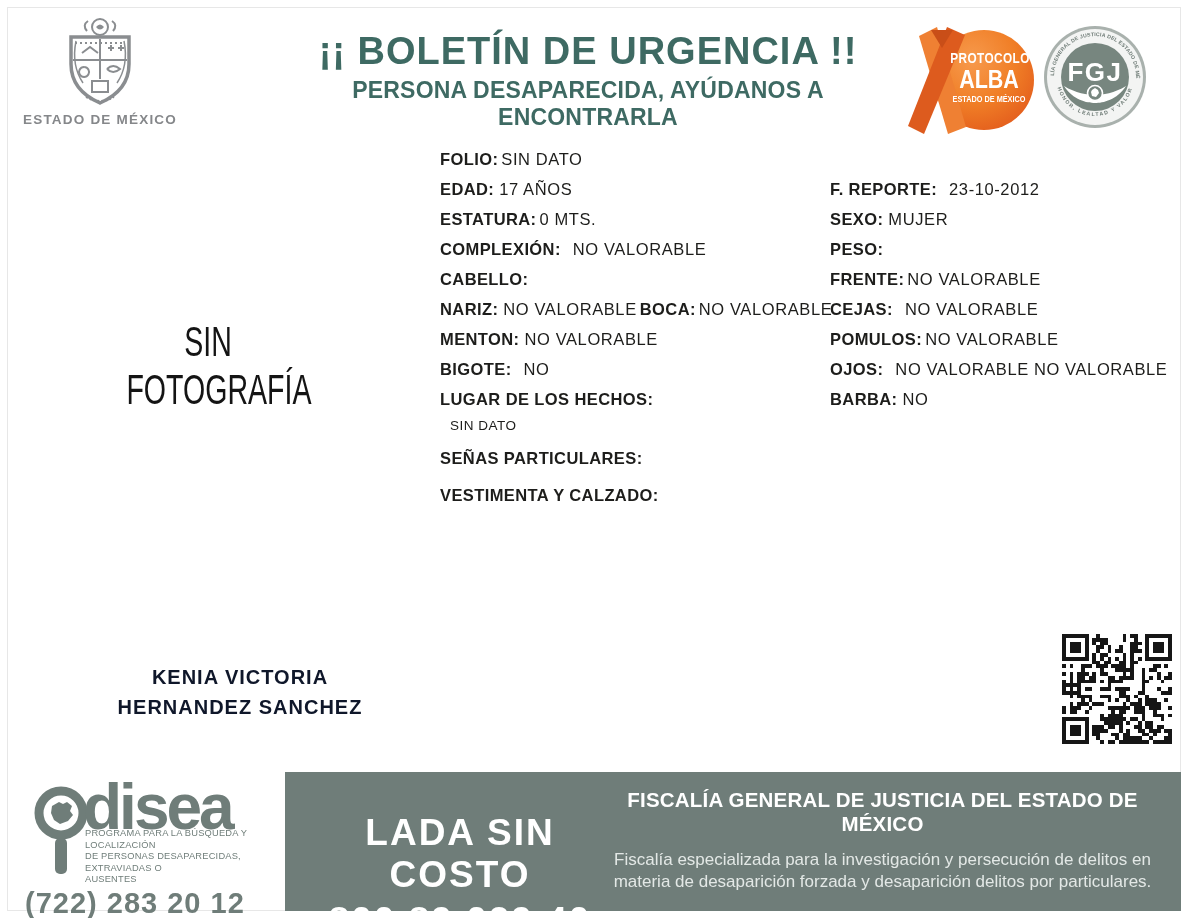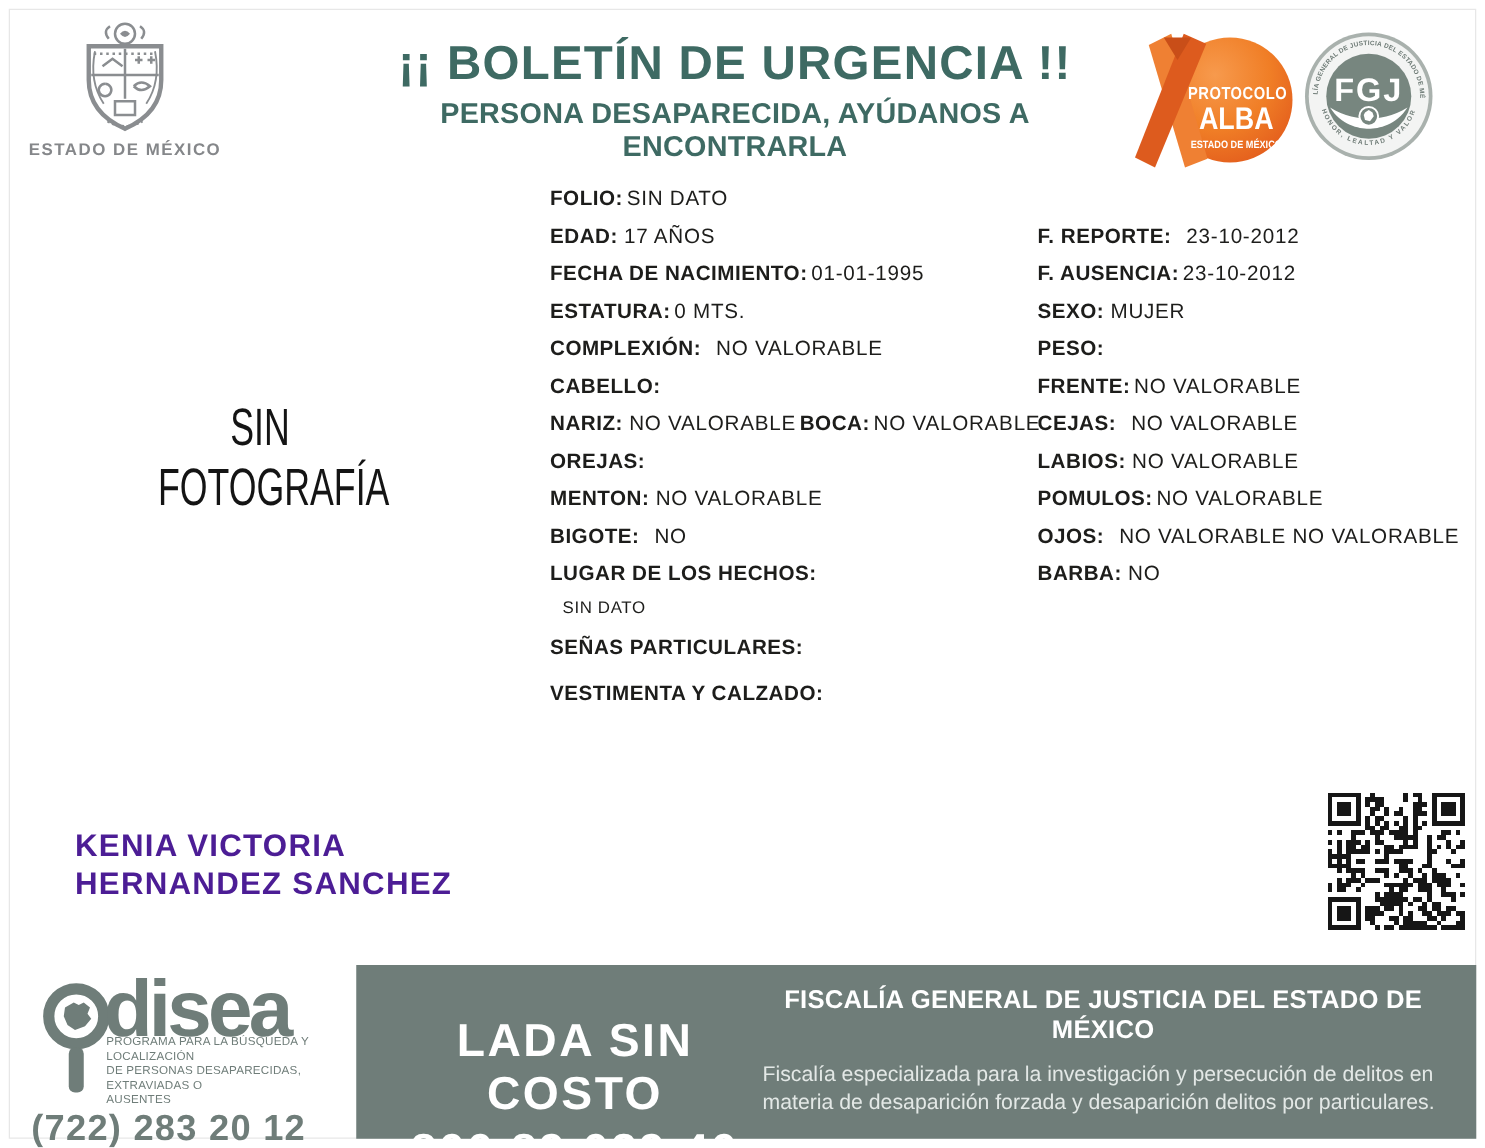--- a/index.html
+++ b/index.html
@@ -9,21 +9,21 @@
 
   
   .coat{position:absolute;left:52px;top:16px;width:96px;height:120px;}
   .coat-caption{position:absolute;left:-30px;top:96px;width:156px;text-align:center;
                 font-size:13.5px;font-weight:bold;color:#85878a;letter-spacing:1.2px;}
   .title-block{position:absolute;left:268px;top:30px;width:640px;text-align:center;}
   .main-title{font-size:38px;font-weight:bold;color:#3e6a63;letter-spacing:1px;}
   .subtitle{margin-top:4px;font-size:23px;font-weight:bold;color:#3e6a63;letter-spacing:.2px;}
 
   .alba-badge{position:absolute;left:903px;top:20px;width:132px;height:118px;}
-  .alba-text{position:absolute;left:40px;top:46px;width:92px;text-align:center;color:#fff;}
+  .alba-text{position:absolute;left:40px;top:30px;width:92px;text-align:center;color:#fff;}
   .alba-l1{font-size:14px;font-weight:bold;transform:scaleX(.84);letter-spacing:.5px;}
   .alba-l2{font-size:25px;font-weight:bold;line-height:26px;transform:scaleX(.86);}
   .alba-l3{font-size:8.5px;font-weight:bold;margin-top:2px;transform:scaleX(.86);}
 
   .fgj-logo{position:absolute;left:1042px;top:24px;width:106px;height:106px;}
 
   
   .no-photo{position:absolute;left:88px;top:318px;width:240px;text-align:center;
             font-size:42px;font-weight:400;color:#141414;transform:scaleX(.68);}
 
@@ -34,42 +34,42 @@
   .cell-r{flex:1;white-space:nowrap;}
   .fl{font-weight:bold;font-size:16.5px;letter-spacing:.4px;}
   .fv{font-size:16.5px;letter-spacing:.6px;margin-left:5px;}
   .g12{margin-left:12px;}
   .tight{margin-left:3px;}
   .row-sm{height:22px;display:flex;align-items:center;}
   .fv-sm{font-size:13.5px;letter-spacing:.5px;padding-left:10px;}
   .row-gap{margin-top:7px;}
 
   
-  .name-block{position:absolute;left:60px;top:662px;width:360px;
-              font-size:25px;font-weight:bold;letter-spacing:1px;line-height:30px;color:#4c1d95;}
+  .name-block{position:absolute;left:60px;top:662px;width:360px;text-align:center;
+              font-size:20px;font-weight:bold;letter-spacing:1px;line-height:30px;color:#0f172a;}
   .qr{position:absolute;left:1062px;top:634px;width:110px;height:110px;}
   .qr svg{width:100%;height:100%;shape-rendering:crispEdges;}
 
   
   .odisea{position:absolute;left:25px;top:778px;width:258px;height:134px;}
   .odisea-glass{position:absolute;left:8px;top:8px;}
   .odisea-brand{position:absolute;left:58px;top:-8px;font-size:64px;font-weight:bold;
                 color:#6f7d79;letter-spacing:-3px;}
   .odisea-tagline{position:absolute;left:60px;top:50px;width:200px;font-size:9.3px;
                   line-height:11.5px;color:#6f7d79;letter-spacing:.2px;}
   .odisea-phone{position:absolute;left:0px;top:109px;width:258px;font-size:29px;
                 font-weight:bold;color:#6f7d79;letter-spacing:1px;}
 
   .gray-bar{position:absolute;left:285px;top:772px;width:896px;height:139px;background:#6f7d79;}
   .lada{position:absolute;left:30px;top:40px;width:290px;text-align:center;color:#fff;}
   .lada-label{font-size:37px;font-weight:bold;letter-spacing:2px;}
   .lada-number{font-size:37px;font-weight:bold;letter-spacing:2px;margin-top:4px;}
   .fiscalia{position:absolute;left:325px;top:16px;width:545px;color:#fff;}
   .fiscalia-title{font-size:20.5px;font-weight:bold;text-align:center;letter-spacing:.2px;}
-  .fiscalia-desc{margin-top:13px;font-size:17px;color:#e3e8e6;line-height:22px;}
+  .fiscalia-desc{margin-top:13px;font-size:17px;color:#e3e8e6;text-align:center;line-height:22px;}
 </style>
 </head>
 <body>
 
 <div class="page">
   <div class="page-border"></div>
 
   <div class="coat">
     <svg width="96" height="96" viewBox="0 0 96 96">
       <g fill="none" stroke="#8a8d90">
@@ -149,42 +149,34 @@
   <div class="fields">
     <div class="row">
       <div class="cell-l"><span class="fl">FOLIO:</span><span class="fv tight">SIN DATO</span></div>
       <div class="cell-r"></div>
     </div>
     <div class="row">
       <div class="cell-l"><span class="fl">EDAD:</span><span class="fv">17 AÑOS</span></div>
       <div class="cell-r"><span class="fl">F. REPORTE:</span><span class="fv g12">23-10-2012</span></div>
     </div>
     <div class="row">
-      <div class="cell-l"><span class="fl">FECHA DE NACIMIENTO:</span><span class="fv tight">01-01-1995</span></div>
-      <div class="cell-r"><span class="fl">F. AUSENCIA:</span><span class="fv tight">23-10-2012</span></div>
-    </div>
-    <div class="row">
       <div class="cell-l"><span class="fl">ESTATURA:</span><span class="fv tight">0 MTS.</span></div>
       <div class="cell-r"><span class="fl">SEXO:</span><span class="fv">MUJER</span></div>
     </div>
     <div class="row">
       <div class="cell-l"><span class="fl">COMPLEXIÓN:</span><span class="fv g12">NO VALORABLE</span></div>
       <div class="cell-r"><span class="fl">PESO:</span><span class="fv"></span></div>
     </div>
     <div class="row">
       <div class="cell-l"><span class="fl">CABELLO:</span><span class="fv"></span></div>
       <div class="cell-r"><span class="fl">FRENTE:</span><span class="fv tight">NO VALORABLE</span></div>
     </div>
     <div class="row">
       <div class="cell-l"><span class="fl">NARIZ:</span><span class="fv">NO VALORABLE</span><span class="fl tight">BOCA:</span><span class="fv tight">NO VALORABLE</span></div>
       <div class="cell-r"><span class="fl">CEJAS:</span><span class="fv g12">NO VALORABLE</span></div>
-    </div>
-    <div class="row">
-      <div class="cell-l"><span class="fl">OREJAS:</span><span class="fv"></span></div>
-      <div class="cell-r"><span class="fl">LABIOS:</span><span class="fv">NO VALORABLE</span></div>
     </div>
     <div class="row">
       <div class="cell-l"><span class="fl">MENTON:</span><span class="fv">NO VALORABLE</span></div>
       <div class="cell-r"><span class="fl">POMULOS:</span><span class="fv tight">NO VALORABLE</span></div>
     </div>
     <div class="row">
       <div class="cell-l"><span class="fl">BIGOTE:</span><span class="fv g12">NO</span></div>
       <div class="cell-r"><span class="fl">OJOS:</span><span class="fv g12">NO VALORABLE NO VALORABLE</span></div>
     </div>
     <div class="row">

